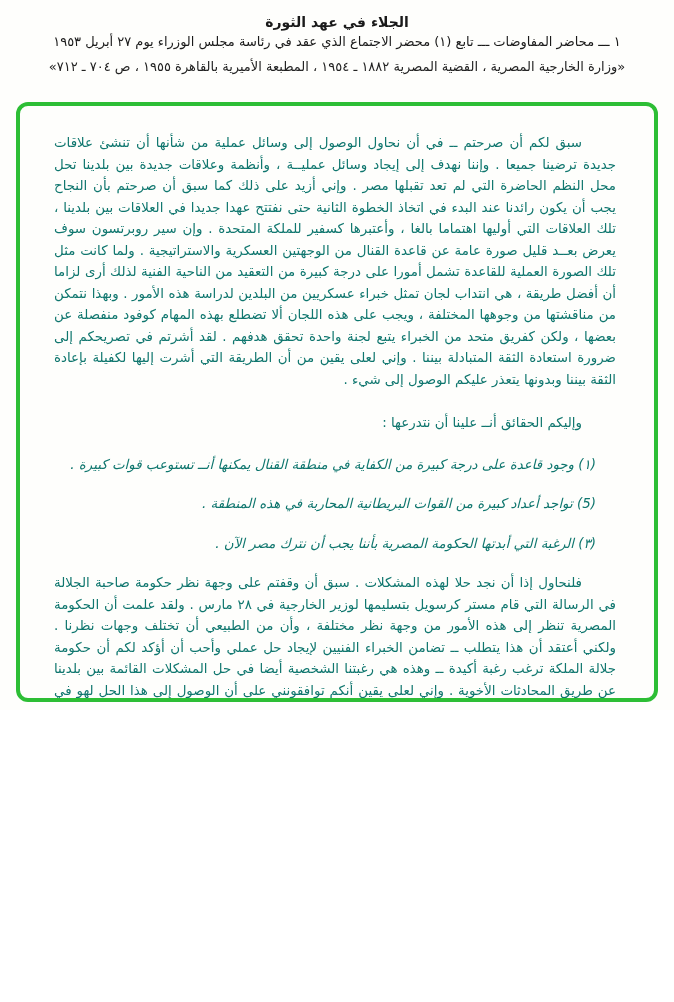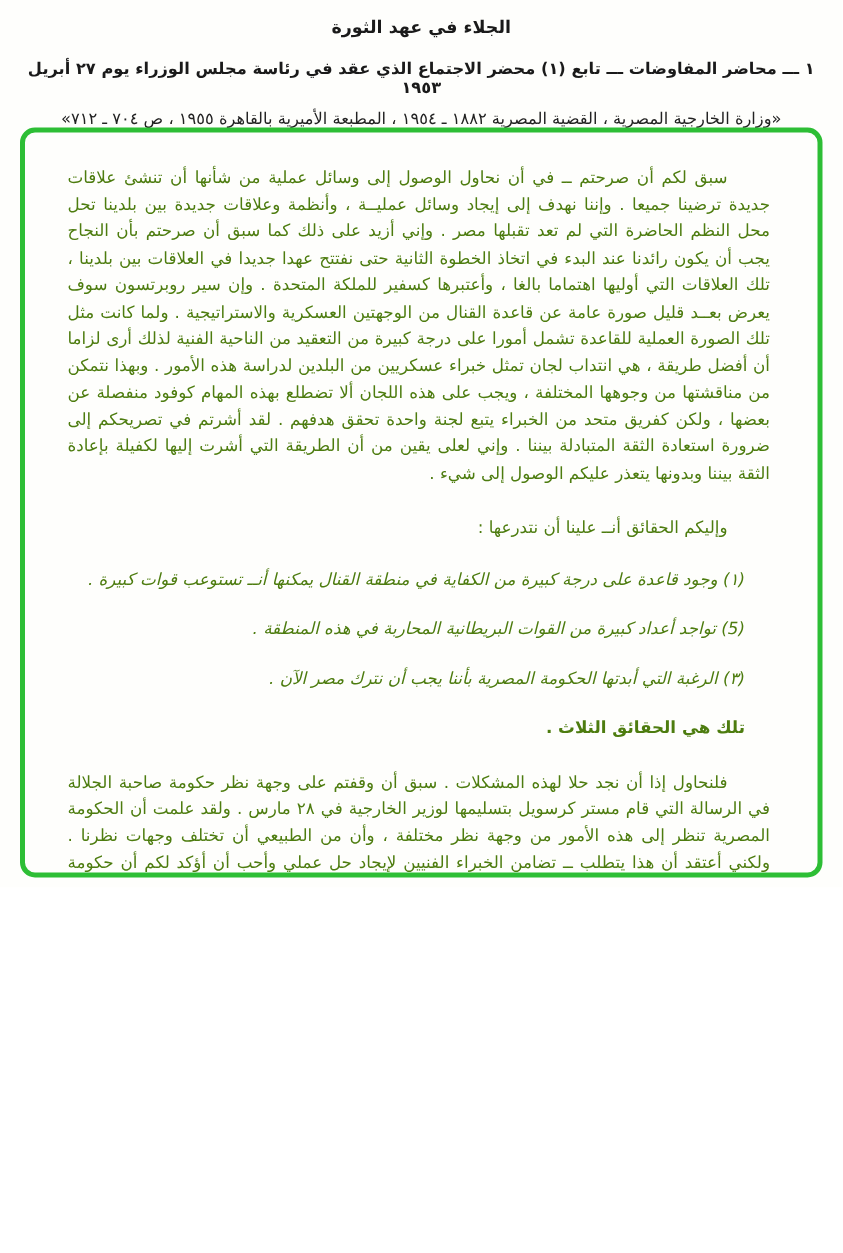--- a/index.html
+++ b/index.html
@@ -23,22 +23,22 @@
     text-align: center;
     padding-top: 14px;
   }
   .doc-title {
     font-size: 14px;
     font-weight: bold;
     letter-spacing: 0.5px;
   }
   .doc-subtitle {
     font-size: 13px;
-    font-weight: bold;
-    margin-top: 18px;
+    font-weight: normal;
+    margin-top: 4px;
     padding: 0 20px;
   }
   .doc-citation {
     font-size: 13px;
     margin-top: 10px;
     color: #222;
   }
   .highlight-box {
     position: absolute;
     top: 102px;
@@ -48,21 +48,21 @@
     border: 4px solid #2dbe35;
     border-radius: 12px;
     box-sizing: border-box;
     padding: 26px 38px 10px 34px;
     overflow: hidden;
   }
   .body-text {
     font-size: 13.4px;
     line-height: 21.5px;
     text-align: justify;
-    color: #4d7c0f;
+    color: #0f766e;
   }
   .para {
     margin: 0 0 14px 0;
     text-indent: 34px;
   }
   .facts-intro {
     margin: 22px 0 20px 0;
     text-indent: 34px;
   }
   .fact-item {
@@ -97,20 +97,19 @@
       <p class="para">سبق لكم أن صرحتم ــ في أن نحاول الوصول إلى وسائل عملية من شأنها أن تنشئ علاقات جديدة ترضينا جميعا . وإننا نهدف إلى إيجاد وسائل عمليــة ، وأنظمة وعلاقات جديدة بين بلدينا تحل محل النظم الحاضرة التي لم تعد تقبلها مصر . وإني أزيد على ذلك كما سبق أن صرحتم بأن النجاح يجب أن يكون رائدنا عند البدء في اتخاذ الخطوة الثانية حتى نفتتح عهدا جديدا في العلاقات بين بلدينا ، تلك العلاقات التي أوليها اهتماما بالغا ، وأعتبرها كسفير للملكة المتحدة . وإن سير روبرتسون سوف يعرض بعــد قليل صورة عامة عن قاعدة القنال من الوجهتين العسكرية والاستراتيجية . ولما كانت مثل تلك الصورة العملية للقاعدة تشمل أمورا على درجة كبيرة من التعقيد من الناحية الفنية لذلك أرى لزاما أن أفضل طريقة ، هي انتداب لجان تمثل خبراء عسكريين من البلدين لدراسة هذه الأمور . وبهذا نتمكن من مناقشتها من وجوهها المختلفة ، ويجب على هذه اللجان ألا تضطلع بهذه المهام كوفود منفصلة عن بعضها ، ولكن كفريق متحد من الخبراء يتبع لجنة واحدة تحقق هدفهم . لقد أشرتم في تصريحكم إلى ضرورة استعادة الثقة المتبادلة بيننا . وإني لعلى يقين من أن الطريقة التي أشرت إليها لكفيلة بإعادة الثقة بيننا وبدونها يتعذر عليكم الوصول إلى شيء .</p>
 
       <p class="facts-intro">وإليكم الحقائق أنــ علينا أن نتدرعها :</p>
 
       <p class="fact-item">(١) وجود قاعدة على درجة كبيرة من الكفاية في منطقة القنال يمكنها أنــ تستوعب قوات كبيرة .</p>
 
       <p class="fact-item">(5) تواجد أعداد كبيرة من القوات البريطانية المحاربة في هذه المنطقة .</p>
 
       <p class="fact-item">(٣) الرغبة التي أبدتها الحكومة المصرية بأننا يجب أن نترك مصر الآن .</p>
 
-      <p class="facts-closing">تلك هي الحقائق الثلاث .</p>
 
       <p class="closing-para">فلنحاول إذا أن نجد حلا لهذه المشكلات . سبق أن وقفتم على وجهة نظر حكومة صاحبة الجلالة في الرسالة التي قام مستر كرسويل بتسليمها لوزير الخارجية في ٢٨ مارس . ولقد علمت أن الحكومة المصرية تنظر إلى هذه الأمور من وجهة نظر مختلفة ، وأن من الطبيعي أن تختلف وجهات نظرنا . ولكني أعتقد أن هذا يتطلب ــ تضامن الخبراء الفنيين لإيجاد حل عملي وأحب أن أؤكد لكم أن حكومة جلالة الملكة ترغب رغبة أكيدة ــ وهذه هي رغبتنا الشخصية أيضا في حل المشكلات القائمة بين بلدينا عن طريق المحادثات الأخوية . وإني لعلى يقين أنكم توافقونني على أن الوصول إلى هذا الحل لهو في صالحكم كما هو في صالحنا . وإني لا أشك لحظة في أن مصر تواقة ــ تماما مثل بريطانيا العظمى ــ إلى أن تكون القوات المعادية أبعد ما تكون عن شواطئ البحر الأبيض ومن أرض مصر . ونحن لا نختلف في هذا الهدف ، وإني متأكد من أن</p>
 
     </div>
   </div>
 
 </div>
 
 </body></html>

